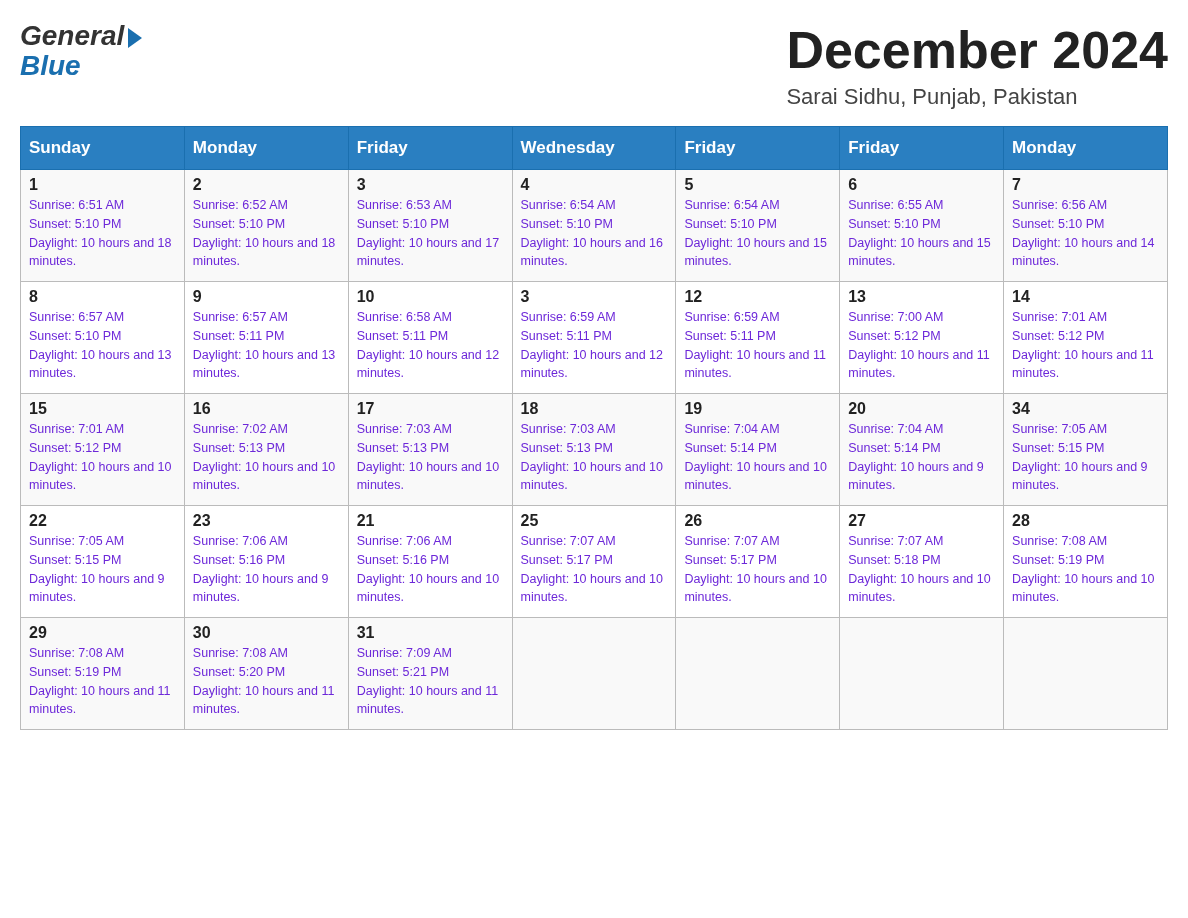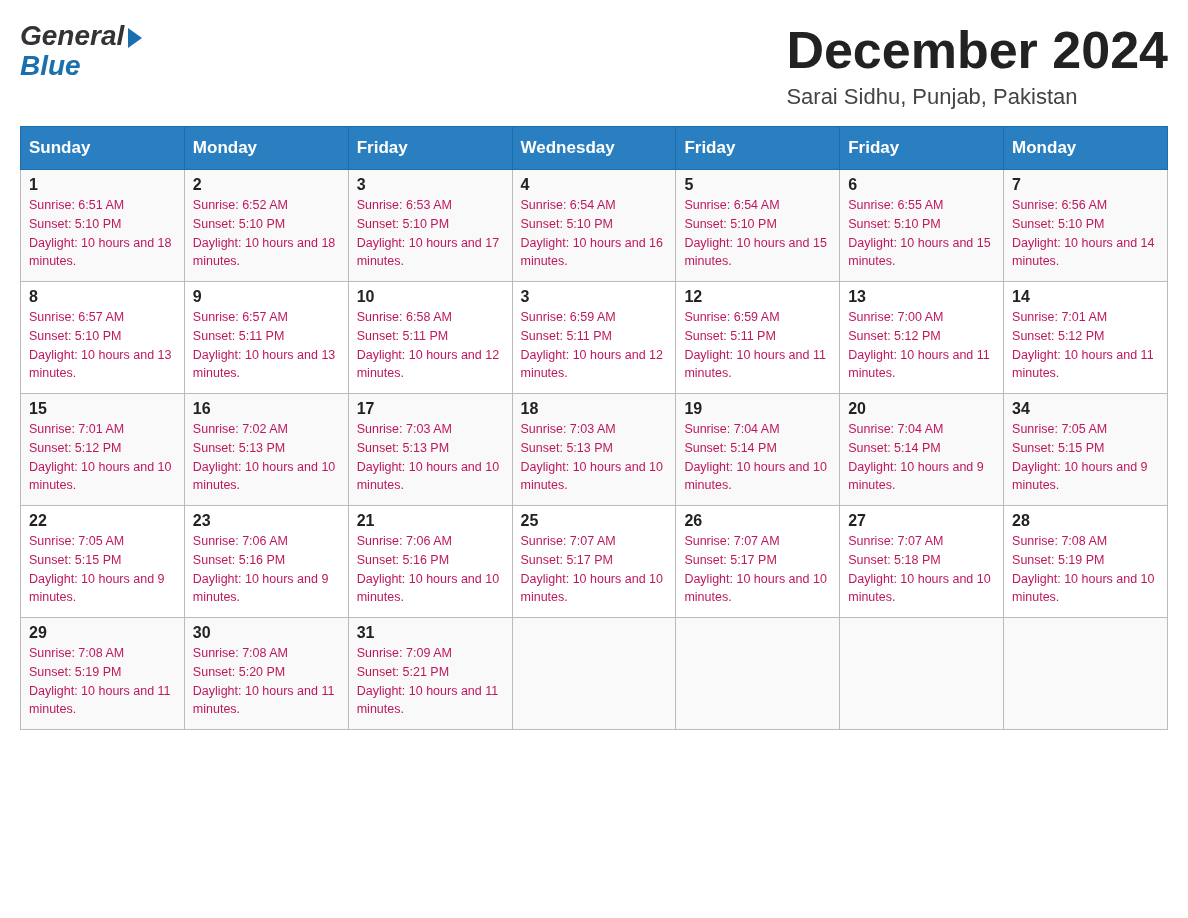--- a/index.html
+++ b/index.html
@@ -86,21 +86,21 @@
     .day-number {
       font-size: 16px;
       font-weight: bold;
       color: #222;
       display: block;
       margin-bottom: 2px;
     }
     .day-info {
       font-size: 12.5px;
       line-height: 1.5;
-      color: #be185d;
+      color: #6d28d9;
     }
     .empty-cell {
       background: #fff;
     }
     tr:nth-child(odd) td {
       background-color: #f9f9f9;
     }
     tr:nth-child(even) td {
       background-color: #fff;
     }

